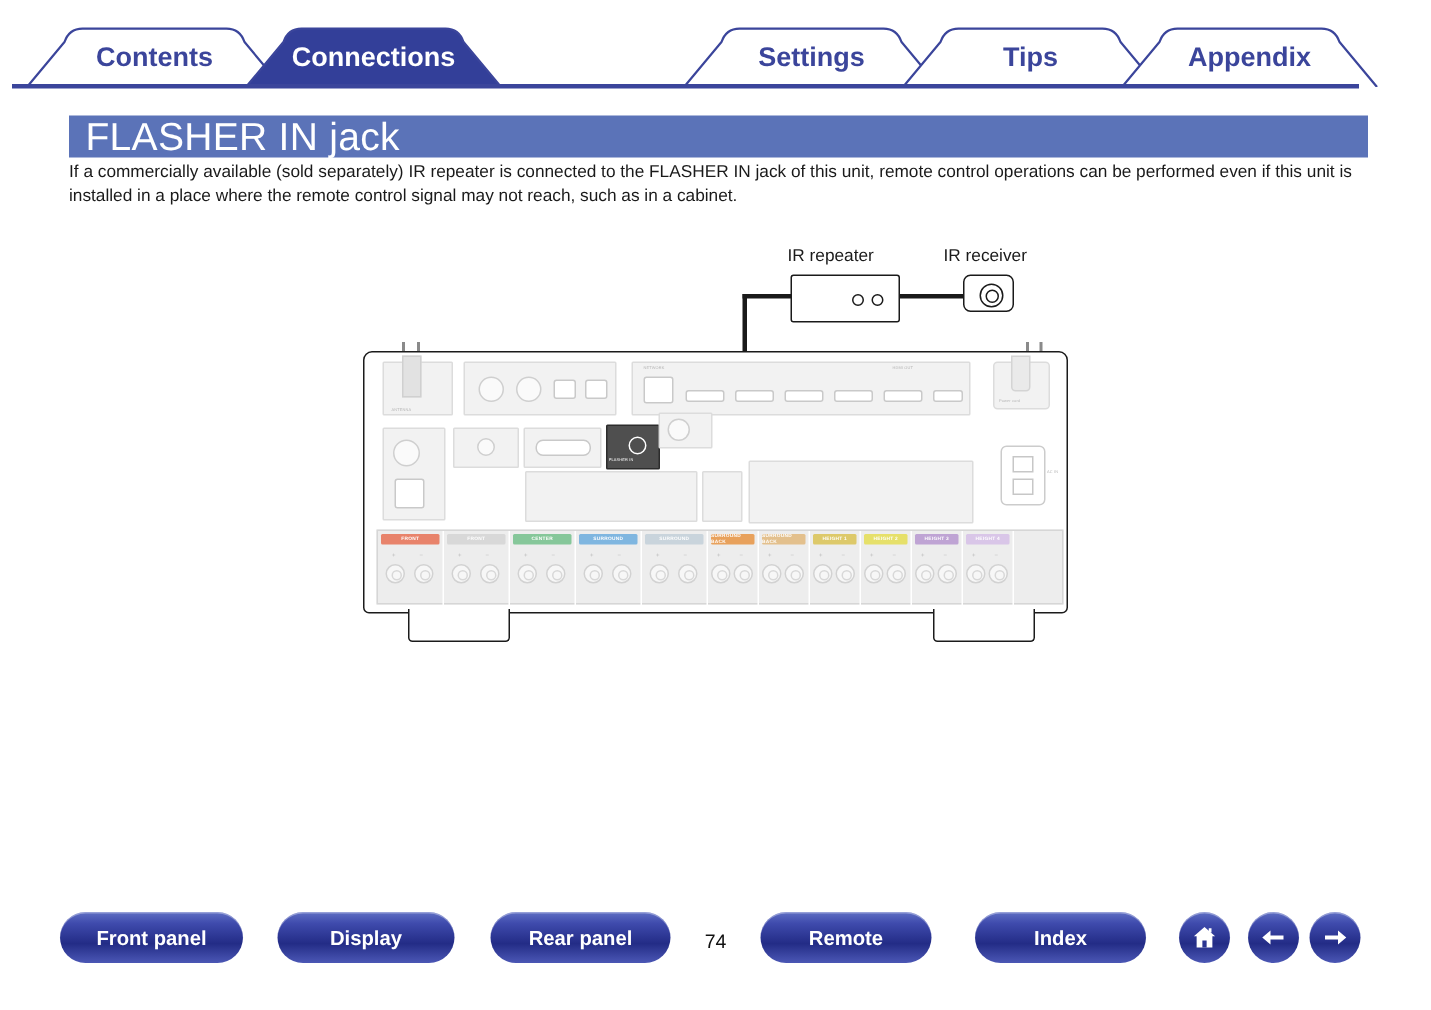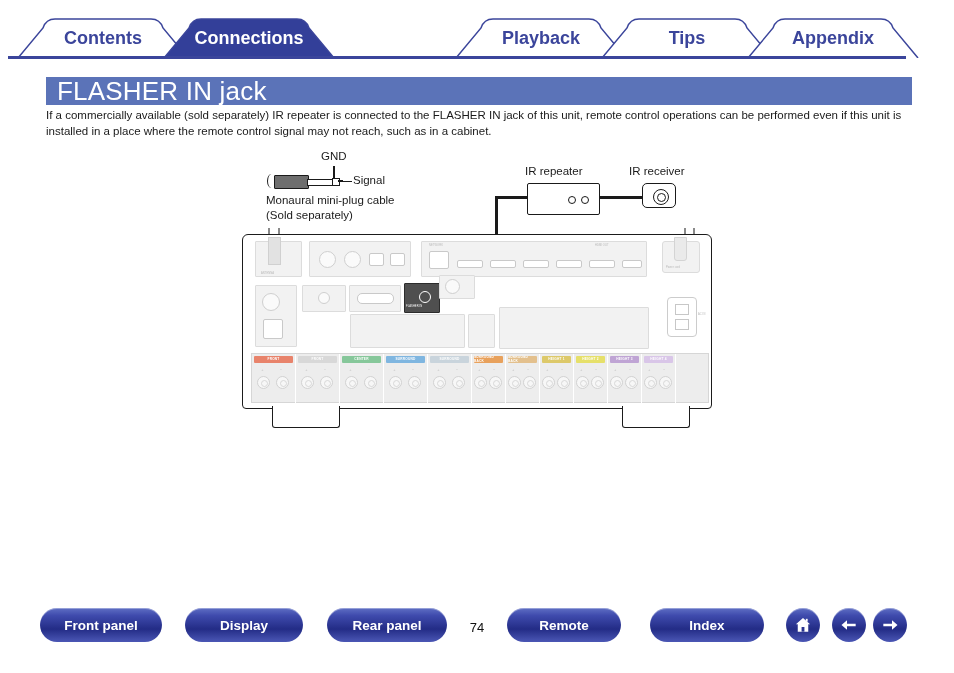--- a/index.html
+++ b/index.html
@@ -168,21 +168,21 @@
       <div class="tab active" style="left: 163px; width: 172px;">
         <svg class="shape" viewBox="0 0 172 40" preserveAspectRatio="none">
           <path d="M 1 40 L 26 10 Q 29 1 38 1 L 134 1 Q 143 1 146 10 L 171 40" fill="#333f99" stroke="#3b459b" stroke-width="1.5" vector-effect="non-scaling-stroke"></path>
         </svg>
         <span class="lbl">Connections</span>
       </div>
       <div class="tab" style="left: 455px; width: 172px;">
         <svg class="shape" viewBox="0 0 172 40" preserveAspectRatio="none">
           <path d="M 1 40 L 26 10 Q 29 1 38 1 L 134 1 Q 143 1 146 10 L 171 40" fill="#ffffff" stroke="#3b459b" stroke-width="1.5" vector-effect="non-scaling-stroke"></path>
         </svg>
-        <span class="lbl">Playback</span>
+        <span class="lbl">Settings</span>
       </div>
       <div class="tab" style="left: 601px; width: 172px;">
         <svg class="shape" viewBox="0 0 172 40" preserveAspectRatio="none">
           <path d="M 1 40 L 26 10 Q 29 1 38 1 L 134 1 Q 143 1 146 10 L 171 40" fill="#ffffff" stroke="#3b459b" stroke-width="1.5" vector-effect="non-scaling-stroke"></path>
         </svg>
         <span class="lbl">Tips</span>
       </div>
       <div class="tab" style="left: 747px; width: 172px;">
         <svg class="shape" viewBox="0 0 172 40" preserveAspectRatio="none">
           <path d="M 1 40 L 26 10 Q 29 1 38 1 L 134 1 Q 143 1 146 10 L 171 40" fill="#ffffff" stroke="#3b459b" stroke-width="1.5" vector-effect="non-scaling-stroke"></path>
@@ -194,43 +194,20 @@
 </div>
 
 <div id="page-header">
   <div class="title">FLASHER IN jack</div>
 </div>
 
 <div id="intro">If a commercially available (sold separately) IR repeater is connected to the FLASHER IN jack of this unit, remote control operations can be performed even if this unit is installed in a place where the remote control signal may not reach, such as in a cabinet.</div>
 
 <div id="diagram">
 
-  <div id="plug-group">
-
-    <div class="lbl-sm" style="position:absolute;left:56px;top:0px;">GND</div>
-    <div style="position:absolute;left:68px;top:16px;width:1.6px;height:16px;background:#1a1a1a;"></div>
-
-    <div style="position:absolute;left:2px;top:24px;width:8px;height:14px;
-                border-left:1.6px solid #1a1a1a;border-radius:60% 0 0 60%;"></div>
-    <div style="position:absolute;left:9px;top:25px;width:33px;height:12px;
-                background:#6e6e6e;border:1.2px solid #1a1a1a;border-radius:1px;"></div>
-
-    <div style="position:absolute;left:42px;top:28.5px;width:25px;height:5px;
-                background:#ffffff;border:1.4px solid #1a1a1a;"></div>
-
-    <div style="position:absolute;left:67px;top:28px;width:6px;height:6px;
-                background:#ffffff;border:1.4px solid #1a1a1a;"></div>
-
-    <div style="position:absolute;left:73px;top:30px;width:5px;height:2px;background:#1a1a1a;"></div>
-    <div style="position:absolute;left:78px;top:30.5px;width:9px;height:1.6px;background:#1a1a1a;"></div>
-    <div class="lbl-sm" style="position:absolute;left:88px;top:24px;">Signal</div>
-
-    <div class="lbl-sm" style="position:absolute;left:1px;top:44px;">Monaural mini-plug cable</div>
-    <div class="lbl-sm" style="position:absolute;left:1px;top:59px;">(Sold separately)</div>
-  </div>
 
   <div class="lbl-sm" style="position:absolute;left:295px;top:20px;">IR repeater</div>
   <div class="ir-box" style="left:297px;top:38px;width:73px;height:32px;">
     <div style="position:absolute;left:40px;top:12px;width:6px;height:6px;border-radius:50%;border:1.4px solid #1a1a1a;"></div>
     <div style="position:absolute;left:53px;top:12px;width:6px;height:6px;border-radius:50%;border:1.4px solid #1a1a1a;"></div>
   </div>
 
   <div class="lbl-sm" style="position:absolute;left:399px;top:20px;">IR receiver</div>
   <div class="ir-box ir-round" style="left:412px;top:38px;width:34px;height:25px;">
     <div style="position:absolute;left:10px;top:5px;width:14px;height:14px;border-radius:50%;border:1.6px solid #1a1a1a;"></div>

